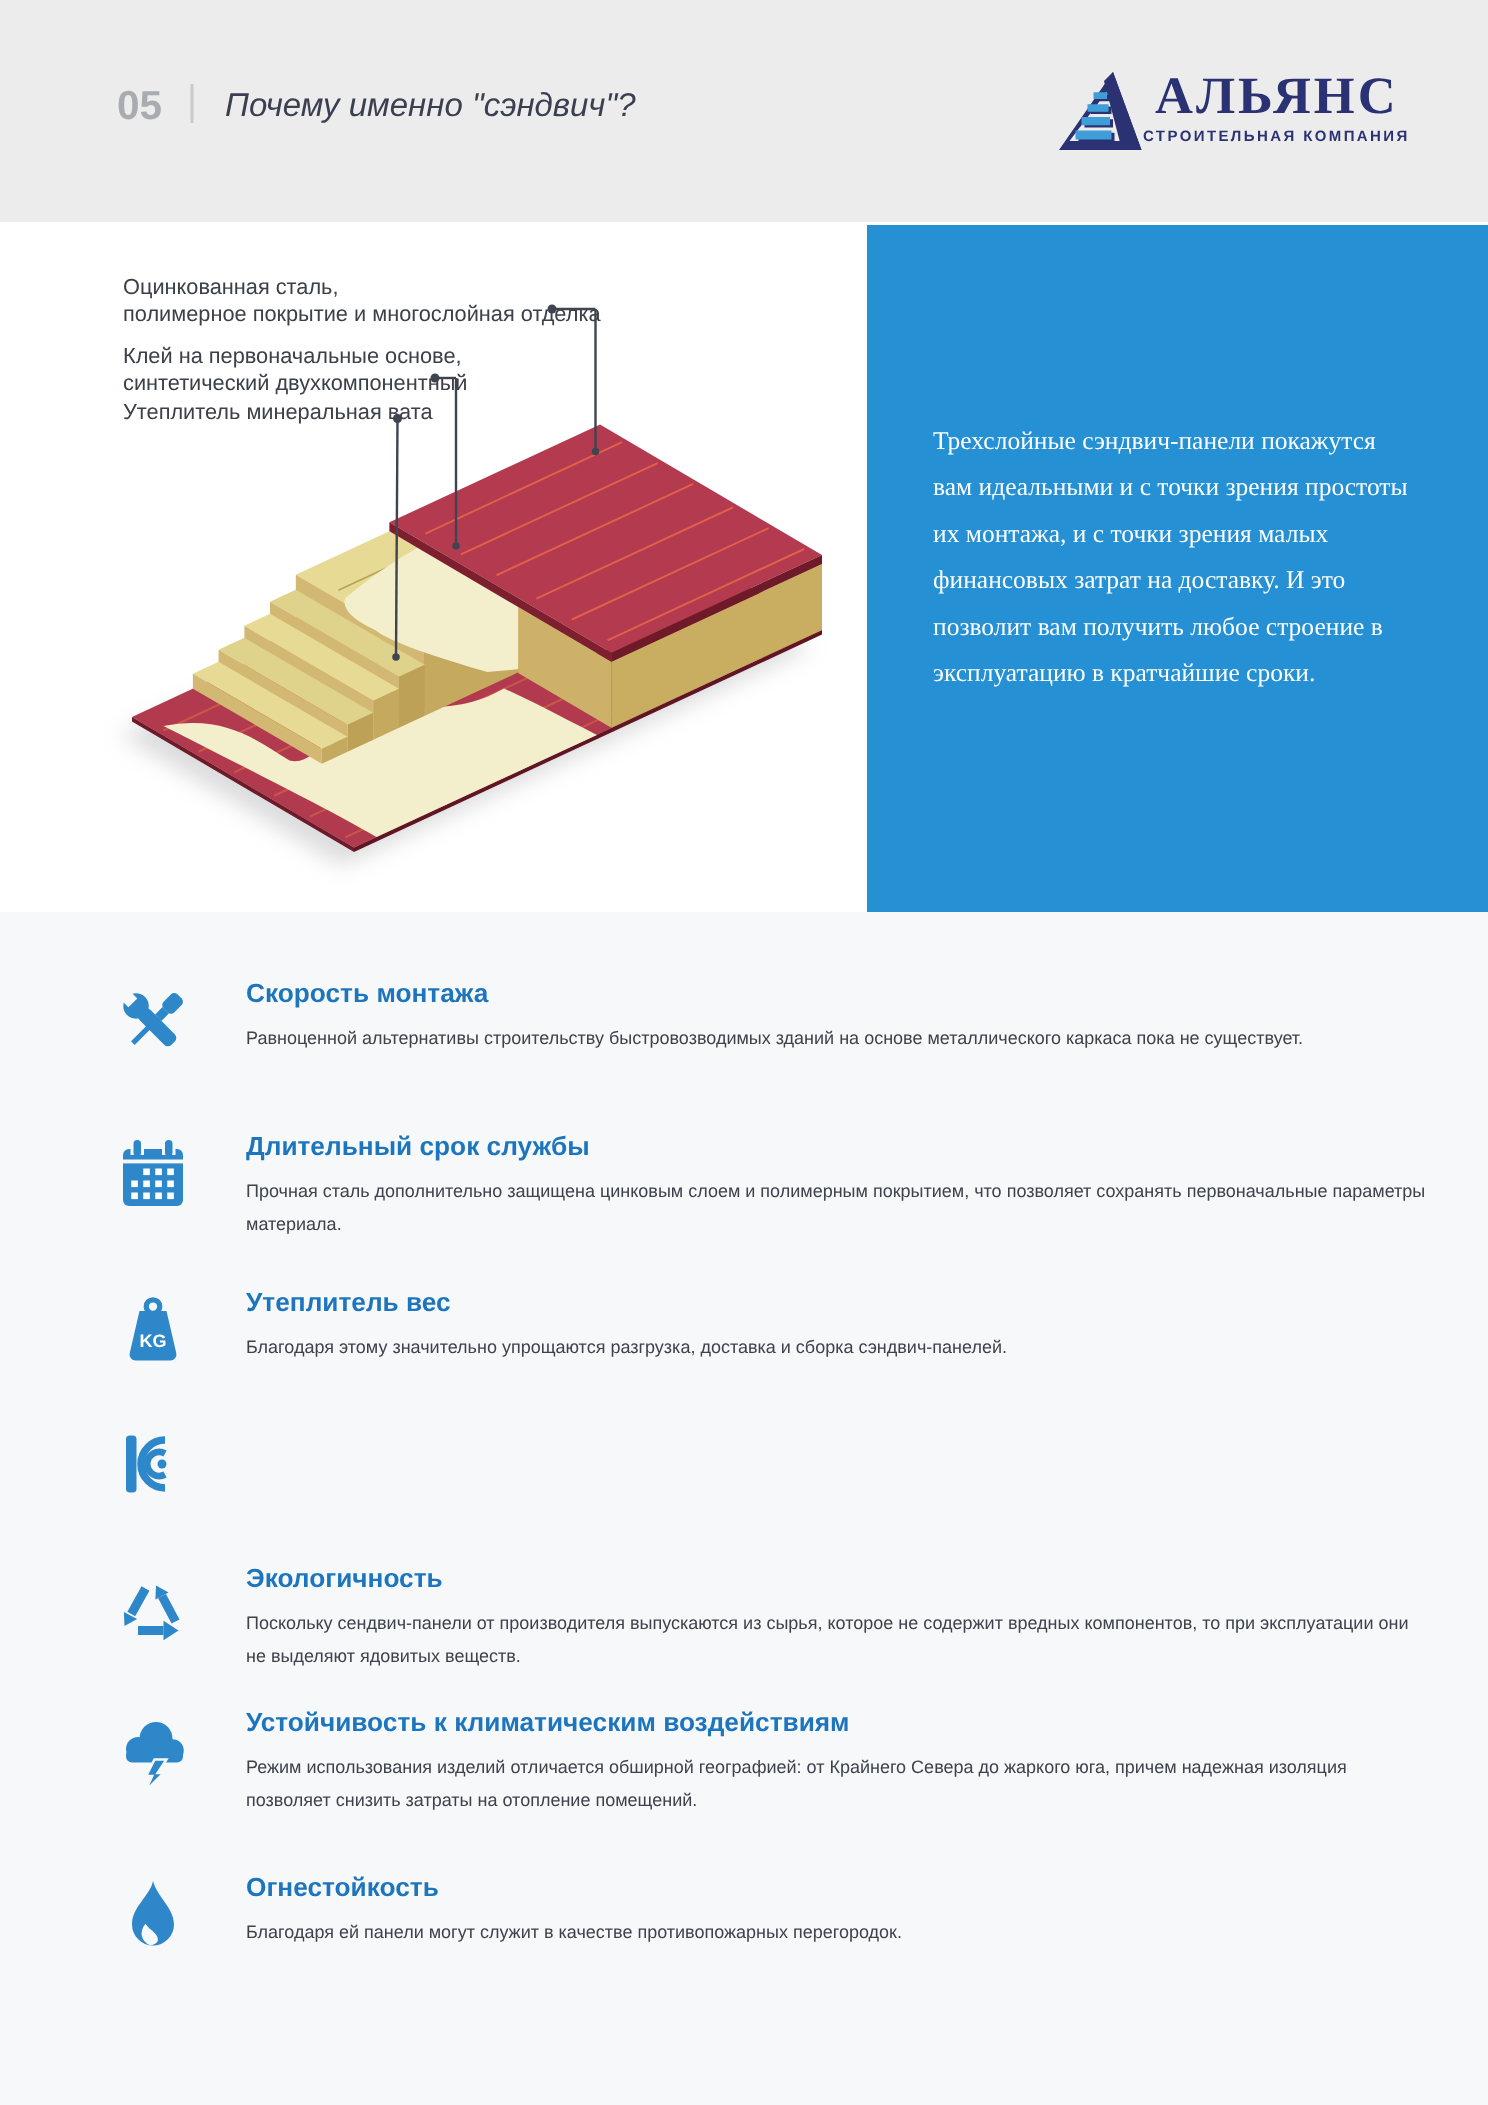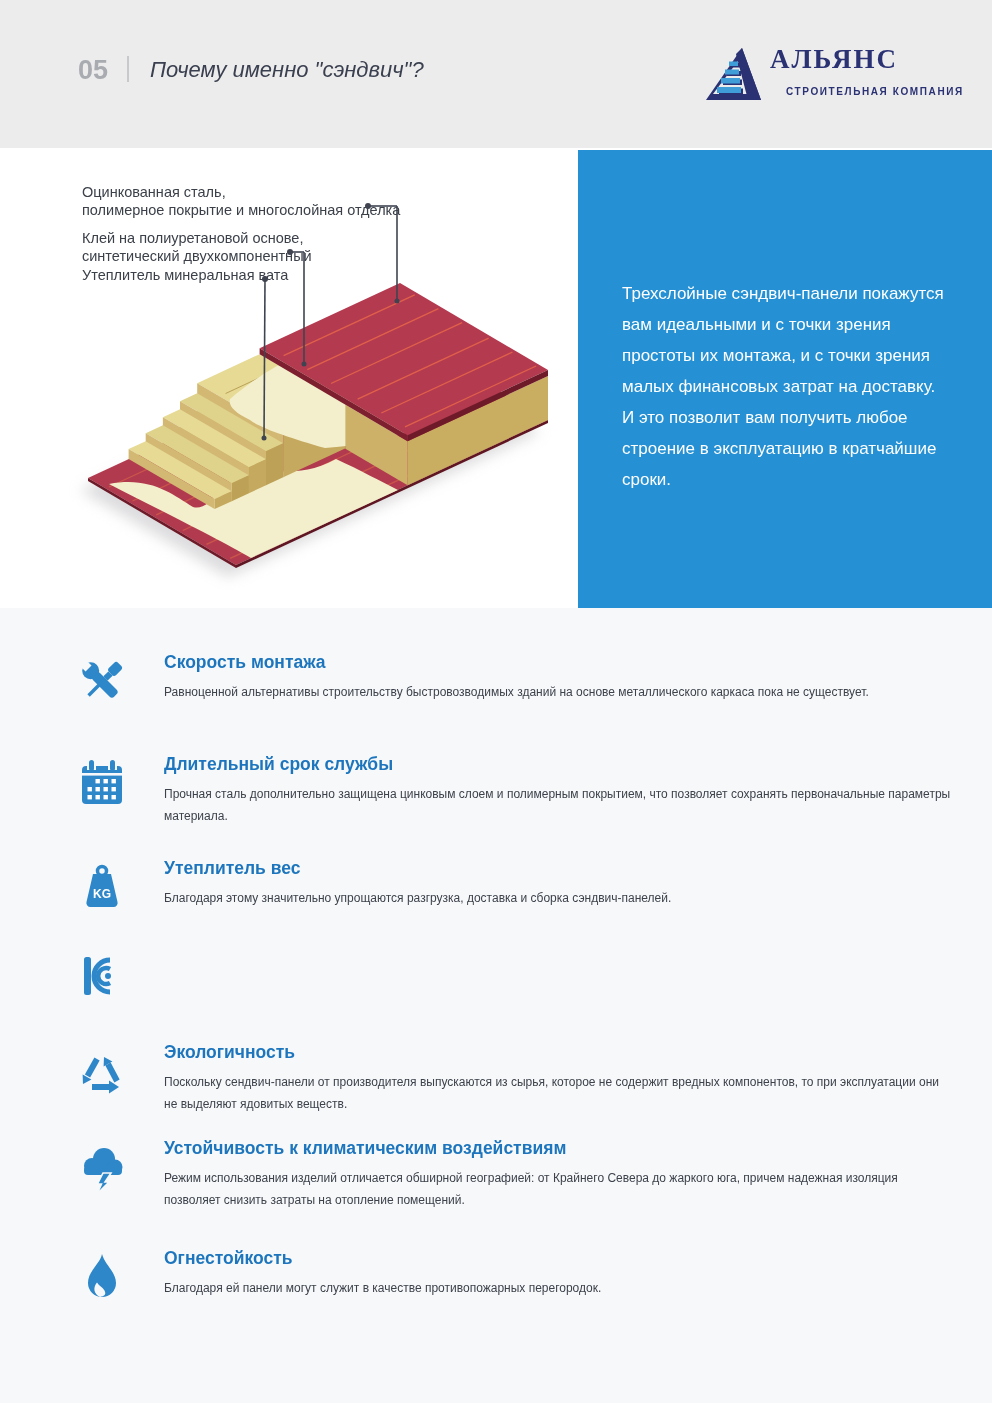--- a/index.html
+++ b/index.html
@@ -7,34 +7,34 @@
         font-family:"Liberation Sans",sans-serif;background:#fff;}
   
   #header{position:absolute;left:0;top:0;width:992px;height:148px;background:#edecec;}
   #page-num{position:absolute;left:78px;top:55px;font-size:27px;font-weight:bold;color:#a8abb0;}
   #head-divider{position:absolute;left:127px;top:56px;width:2px;height:26px;background:#c7c9cc;}
   #page-title{position:absolute;left:150px;top:57px;font-size:22px;font-style:italic;color:#3a4050;}
   
   #logo{position:absolute;left:704px;top:46px;width:220px;height:64px;}
   #logo-tri{position:absolute;left:0;top:0;}
   #logo-name{position:absolute;left:66px;top:-2px;font-family:"Liberation Serif",serif;
-             font-weight:bold;font-size:27px;color:#2a3274;letter-spacing:2px;}
-  #logo-sub{position:absolute;left:82px;top:40px;font-size:10px;font-weight:bold;
+             font-weight:bold;font-size:35px;color:#2a3274;letter-spacing:2px;}
+  #logo-sub{position:absolute;left:58px;top:40px;font-size:10px;font-weight:bold;
             color:#2a3274;letter-spacing:1.6px;white-space:nowrap;}
   
   #diagram{position:absolute;left:0;top:148px;width:663px;height:460px;background:#ffffff;}
   .dlabel{position:absolute;font-size:14.5px;color:#3b4049;line-height:18px;}
   #dlabel-0{left:82px;top:35px;}
   #dlabel-1{left:82px;top:81px;}
   #dlabel-2{left:82px;top:118px;text-align:center;}
   #panel-svg{position:absolute;left:60px;top:0px;}
   
   #intro{position:absolute;left:578px;top:150px;width:414px;height:458px;background:#2590d3;}
   #intro p{position:absolute;left:44px;top:128px;width:322px;margin:0;
-           font-size:17px;line-height:31px;color:#ffffff;}
+           font-size:17px;line-height:31px;color:#ffffff;font-family:Liberation Serif, serif;}
   
   #features{position:absolute;left:0;top:608px;width:992px;height:795px;background:#f7f8fa;}
   .feat{position:absolute;left:76px;width:880px;display:flex;}
   .feat-icon{width:54px;flex:0 0 54px;margin-right:34px;margin-top:4px;}
   .feat-title{font-size:17.5px;font-weight:bold;color:#1d76bd;margin-bottom:8px;}
   .feat-text{font-size:12px;color:#3d424b;line-height:22px;width:790px;}
 </style>
 </head>
 <body>
 
@@ -64,21 +64,21 @@
       <div id="logo-sub">СТРОИТЕЛЬНАЯ КОМПАНИЯ</div>
     </div>
   </div>
 
   <div id="diagram">
     <div class="dlabel" id="dlabel-0">
       <div>Оцинкованная сталь,</div>
         <div>полимерное покрытие и многослойная отделка</div>
     </div>
     <div class="dlabel" id="dlabel-1">
-      <div>Клей на полиуретановой основе,</div>
+      <div>Клей на первоначальные основе,</div>
         <div>синтетический двухкомпонентный</div>
     </div>
     <div class="dlabel" id="dlabel-2">
       <div>Утеплитель минеральная вата</div>
         <div></div>
     </div>
 
     <svg id="panel-svg" width="518" height="458" viewBox="0 0 518 458">
       <defs>
           <filter id="blurf" x="-30%" y="-30%" width="160%" height="160%">

